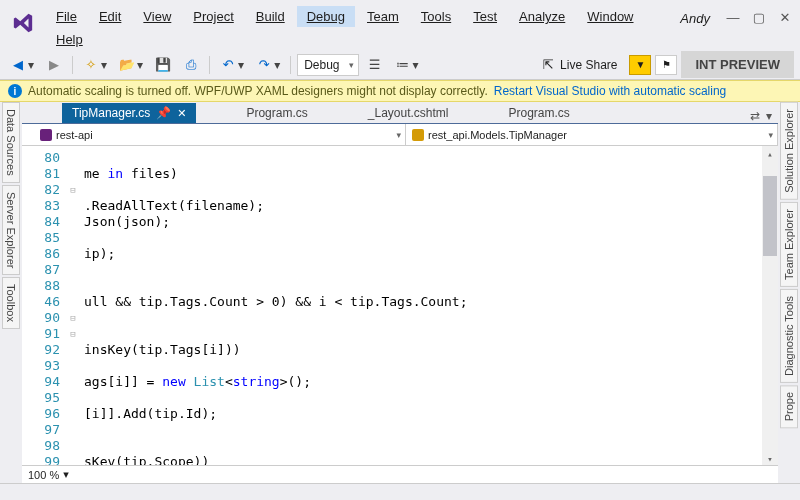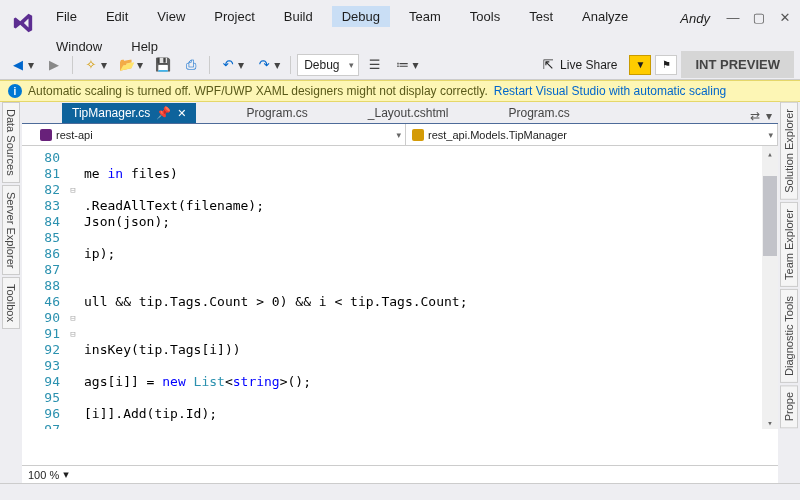--- a/index.html
+++ b/index.html
@@ -1,21 +1,21 @@
 <!DOCTYPE html>
 <html><head>
 <meta charset="utf-8">
 <style>
 * { margin: 0; padding: 0; box-sizing: border-box; }
 body { font-family: "Segoe UI", sans-serif; font-size: 12px; background: #eeeef2; color: #1e1e1e; width: 800px; height: 500px; overflow: hidden; position: relative; }
 
 .titlebar { height: 50px; display: flex; align-items: flex-start; padding: 4px 6px 0 6px; }
 .vs-logo { width: 30px; height: 30px; margin: 4px 8px 0 2px; display: flex; align-items: center; justify-content: center; }
 .vs-logo svg { width: 22px; height: 22px; }
-.menus { flex: 1; display: flex; flex-wrap: wrap; gap: 9px; padding-top: 2px; }
+.menus { flex: 1; display: flex; flex-wrap: wrap; gap: 2px; padding-top: 2px; text-decoration: underline; }
 .menu-item { padding: 3px 10px; color: #1e1e1e; cursor: default; font-size: 13px; }
 .menu-item.hl { background: #c9def5; }
 .win-ctrl { display: flex; gap: 8px; align-items: flex-start; padding-top: 4px; }
 .win-btn { width: 18px; height: 18px; display: flex; align-items: center; justify-content: center; color: #555; font-size: 13px; }
 .user-label { font-size: 13px; color: #1e1e1e; padding: 3px 6px; font-style: italic; }
 
 .toolbar { height: 30px; display: flex; align-items: center; padding: 0 6px; gap: 4px; border-bottom: 1px solid #ccc; }
 .tb-btn { padding: 2px 4px; display: flex; align-items: center; gap: 2px; color: #444; }
 .tb-sep { width: 1px; height: 18px; background: #ccc; margin: 0 2px; }
 .tb-combo { border: 1px solid #ccc; background: #fff; padding: 1px 18px 1px 6px; font-size: 12px; position: relative; height: 22px; display: flex; align-items: center; }
@@ -57,21 +57,21 @@
 .fold-col { width: 14px; background: #fff; padding-top: 4px; }
 .fold-col div { height: 16px; color: #aaa; font-size: 9px; text-align: center; }
 .code { flex: 1; padding: 4px 0 4px 4px; white-space: pre; color: #000; overflow: hidden; }
 .code div { height: 16px; }
 .kw { color: #0000ff; }
 .type { color: #2b91af; }
 .scroll-v { width: 16px; background: #f0f0f0; position: relative; }
 .scroll-thumb { position: absolute; top: 30px; width: 14px; left: 1px; height: 80px; background: #c2c3c9; }
 .scroll-arrow { position: absolute; width: 14px; height: 14px; left: 1px; font-size: 9px; text-align: center; color: #666; }
 
-.editor-footer { height: 18px; border-top: 1px solid #ccc; display: flex; align-items: center; padding: 0 6px; font-size: 11px; background: #fff; margin-top: 36px; }
+.editor-footer { height: 18px; border-top: 1px solid #ccc; display: flex; align-items: center; padding: 0 6px; font-size: 11px; background: #fff; }
 .zoom { display: flex; align-items: center; gap: 4px; }
 
 .statusbar { height: 17px; background: #eeeef2; border-top: 1px solid #ccc; }
 </style>
 </head>
 <body>
 
 <div class="titlebar">
   <div class="vs-logo">
     <svg viewBox="0 0 24 24">

